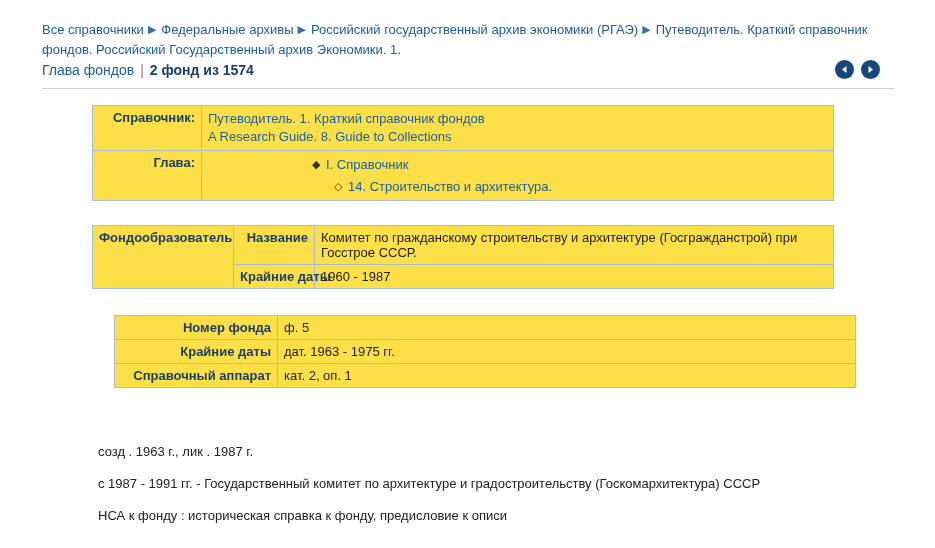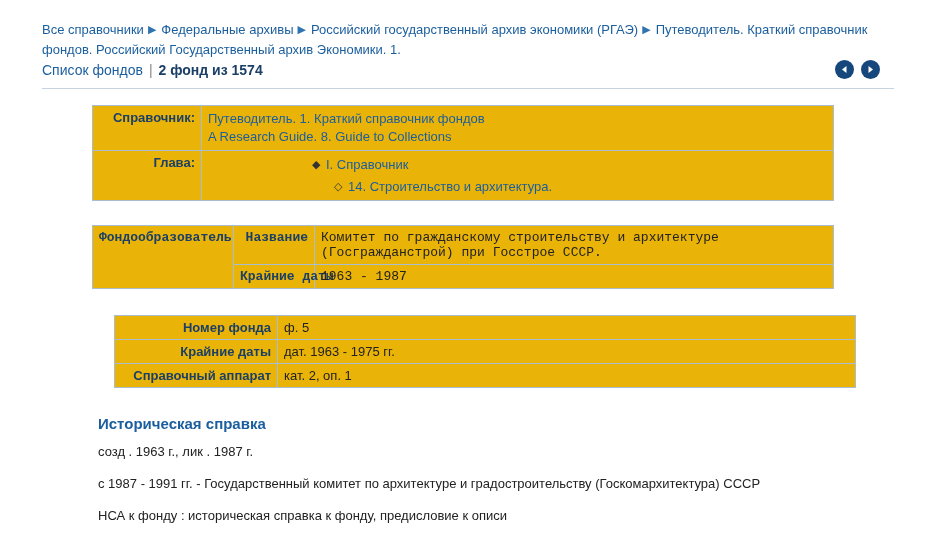--- a/index.html
+++ b/index.html
@@ -107,21 +107,21 @@
   
   table.tbl {
     border-collapse: collapse;
     table-layout: fixed;
   }
   table.tbl td {
     border: 1px solid #a9bdd1;
     padding: 4px 6px;
     font-size: 13px;
     vertical-align: top;
-    background: #eab308;
+    background: #fde047;
   }
   td.labelcell {
     background: #e8edf3;
     color: #1b3f66;
     font-weight: bold;
     text-align: right;
     white-space: nowrap;
   }
   td.labelcell-center {
     background: #e8edf3;
@@ -176,21 +176,20 @@
     color: #333;
   }
   .chapter-link { color: #1b5e9e; text-decoration: none; text-align: center; }
 
   
   .fond-block {
     position: absolute;
     left: 92px;
     top: 225px;
     width: 600px;
-    font-family: Liberation Mono, monospace;
   }
   .fond-block table { width: 742px; }
   .fo-name-cell {
     width: 128px;
   }
   .fo-sublabel {
     width: 68px;
   }
 
   
@@ -231,21 +230,21 @@
 
 <div class="page">
 
   <div class="left-rail"></div>
 
   <div class="breadcrumb">
     <a href="#">Все справочники</a><span class="bc-sep">▶</span><a href="#">Федеральные архивы</a><span class="bc-sep">▶</span><a href="#">Российский государственный архив экономики (РГАЭ)</a><span class="bc-sep">▶</span><span class="tail">Путеводитель. Краткий справочник фондов. Российский Государственный архив Экономики. 1.</span>
   </div>
 
   <div class="subheader">
-    <a href="#" class="list-link">Список фондов</a><span class="divider">|</span><span class="count">2 фонд из 1574</span>
+    <a href="#" class="list-link">Глава фондов</a><span class="divider">|</span><span class="count">2 фонд из 1574</span>
   </div>
 
   <div class="nav-arrows">
     <div class="arrow-btn">
       <svg width="9" height="9" viewBox="0 0 9 9">
           <polygon points="6.5,1 6.5,8 2,4.5" fill="#ffffff"></polygon>
         </svg>
     </div>
     <div class="arrow-btn">
       <svg width="9" height="9" viewBox="0 0 9 9">
@@ -286,21 +285,21 @@
   <div class="fond-block">
     <table class="tbl">
       <tbody>
           <tr>
         <td class="labelcell-center fo-name-cell" rowspan="2">Фондообразователь</td>
         <td class="labelcell fo-sublabel">Название</td>
         <td>Комитет по гражданскому строительству и архитектуре (Госгражданстрой) при Госстрое СССР.</td>
       </tr>
       <tr>
         <td class="labelcell fo-sublabel">Крайние даты</td>
-        <td>1963 - 1987</td>
+        <td>1960 - 1987</td>
       </tr>
     </tbody>
       </table>
   </div>
 
   <div class="props-block">
     <table class="tbl">
       <tbody>
           <tr>
         <td class="labelcell props-label">Номер фонда</td>
@@ -311,20 +310,19 @@
         <td>дат. 1963 - 1975 гг.</td>
       </tr>
       <tr>
         <td class="labelcell props-label">Справочный аппарат</td>
         <td>кат. 2, оп. 1</td>
       </tr>
     </tbody>
       </table>
   </div>
 
-  <div class="hist-title">Историческая справка</div>
   <div class="hist-body">
     <p>созд . 1963 г., лик . 1987 г.</p>
     <p>с 1987 - 1991 гг. - Государственный комитет по архитектуре и градостроительству (Госкомархитектура) СССР</p>
     <p>НСА к фонду : историческая справка к фонду, предисловие к описи</p>
   </div>
 
 </div>
 
 </body></html>

